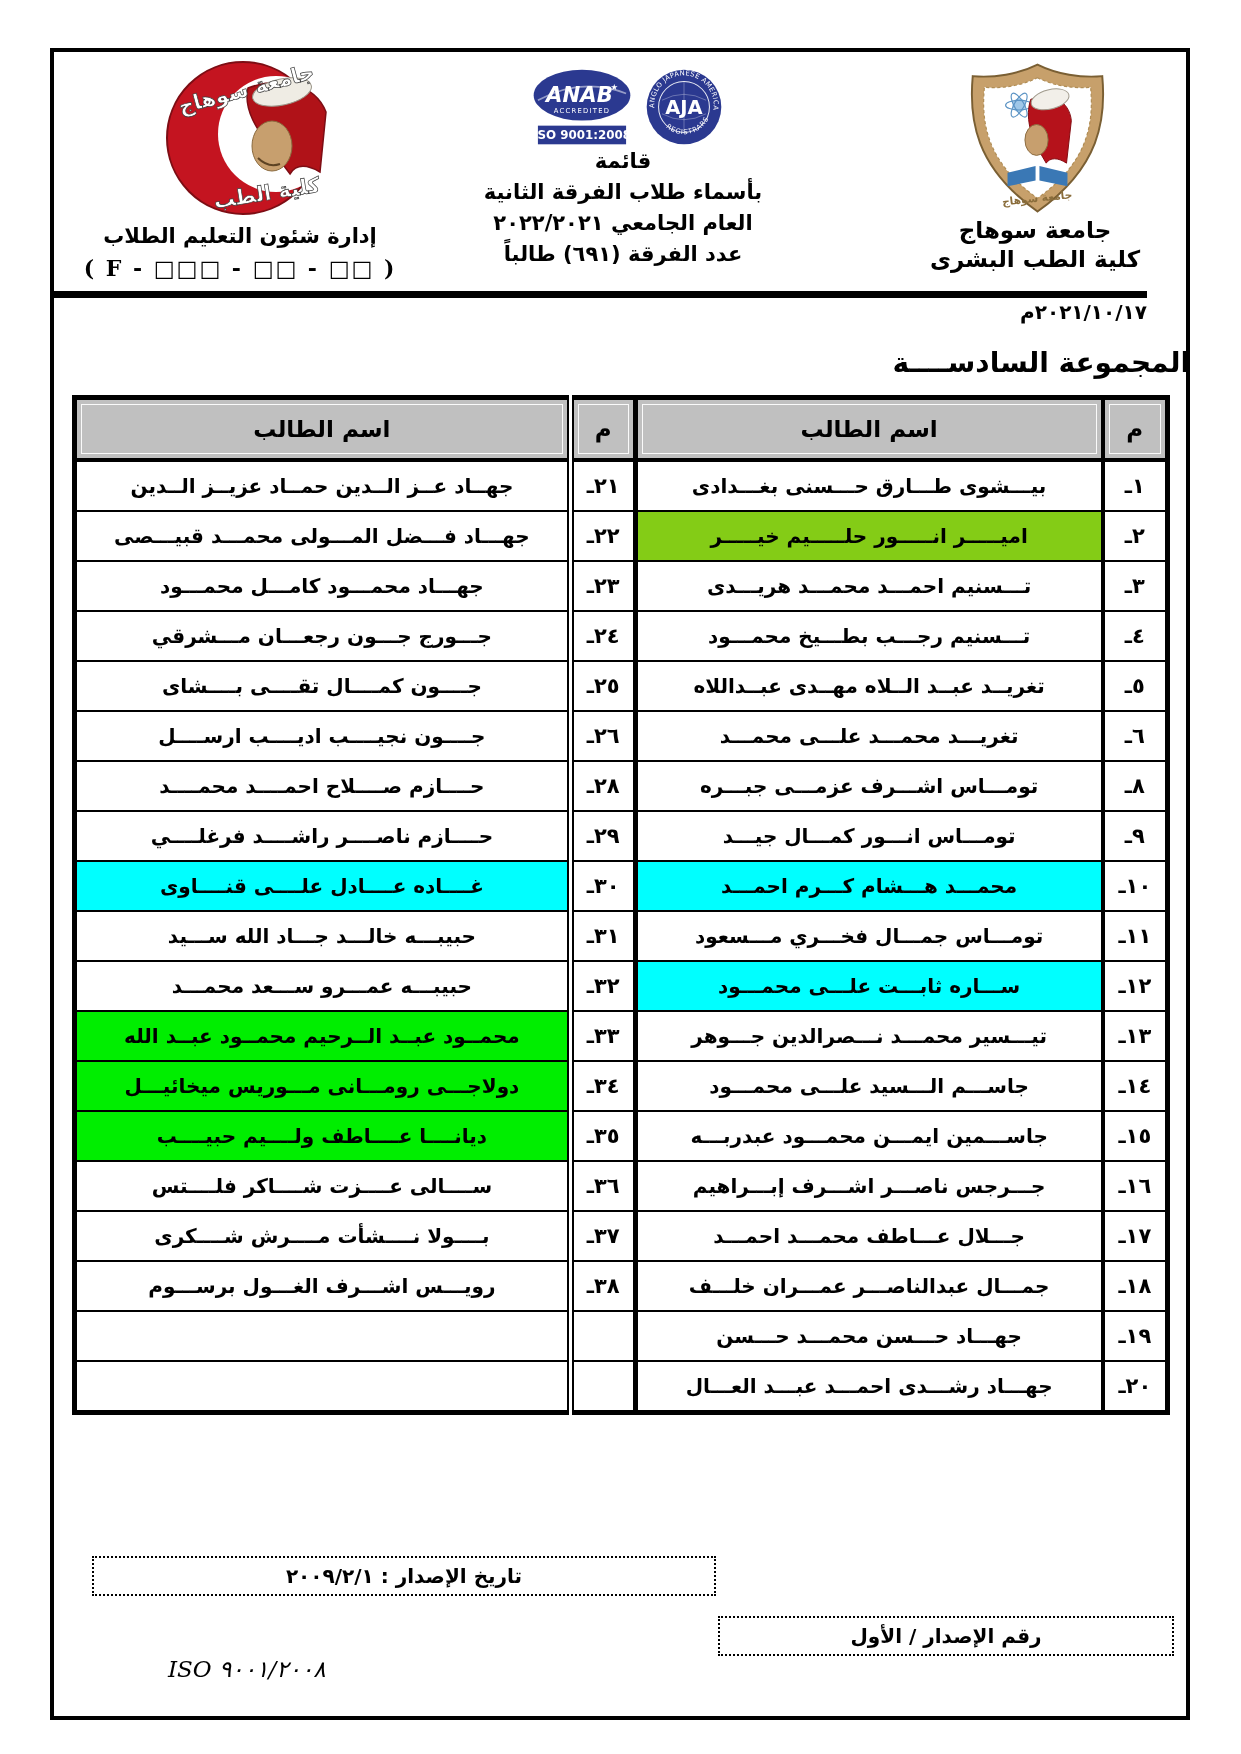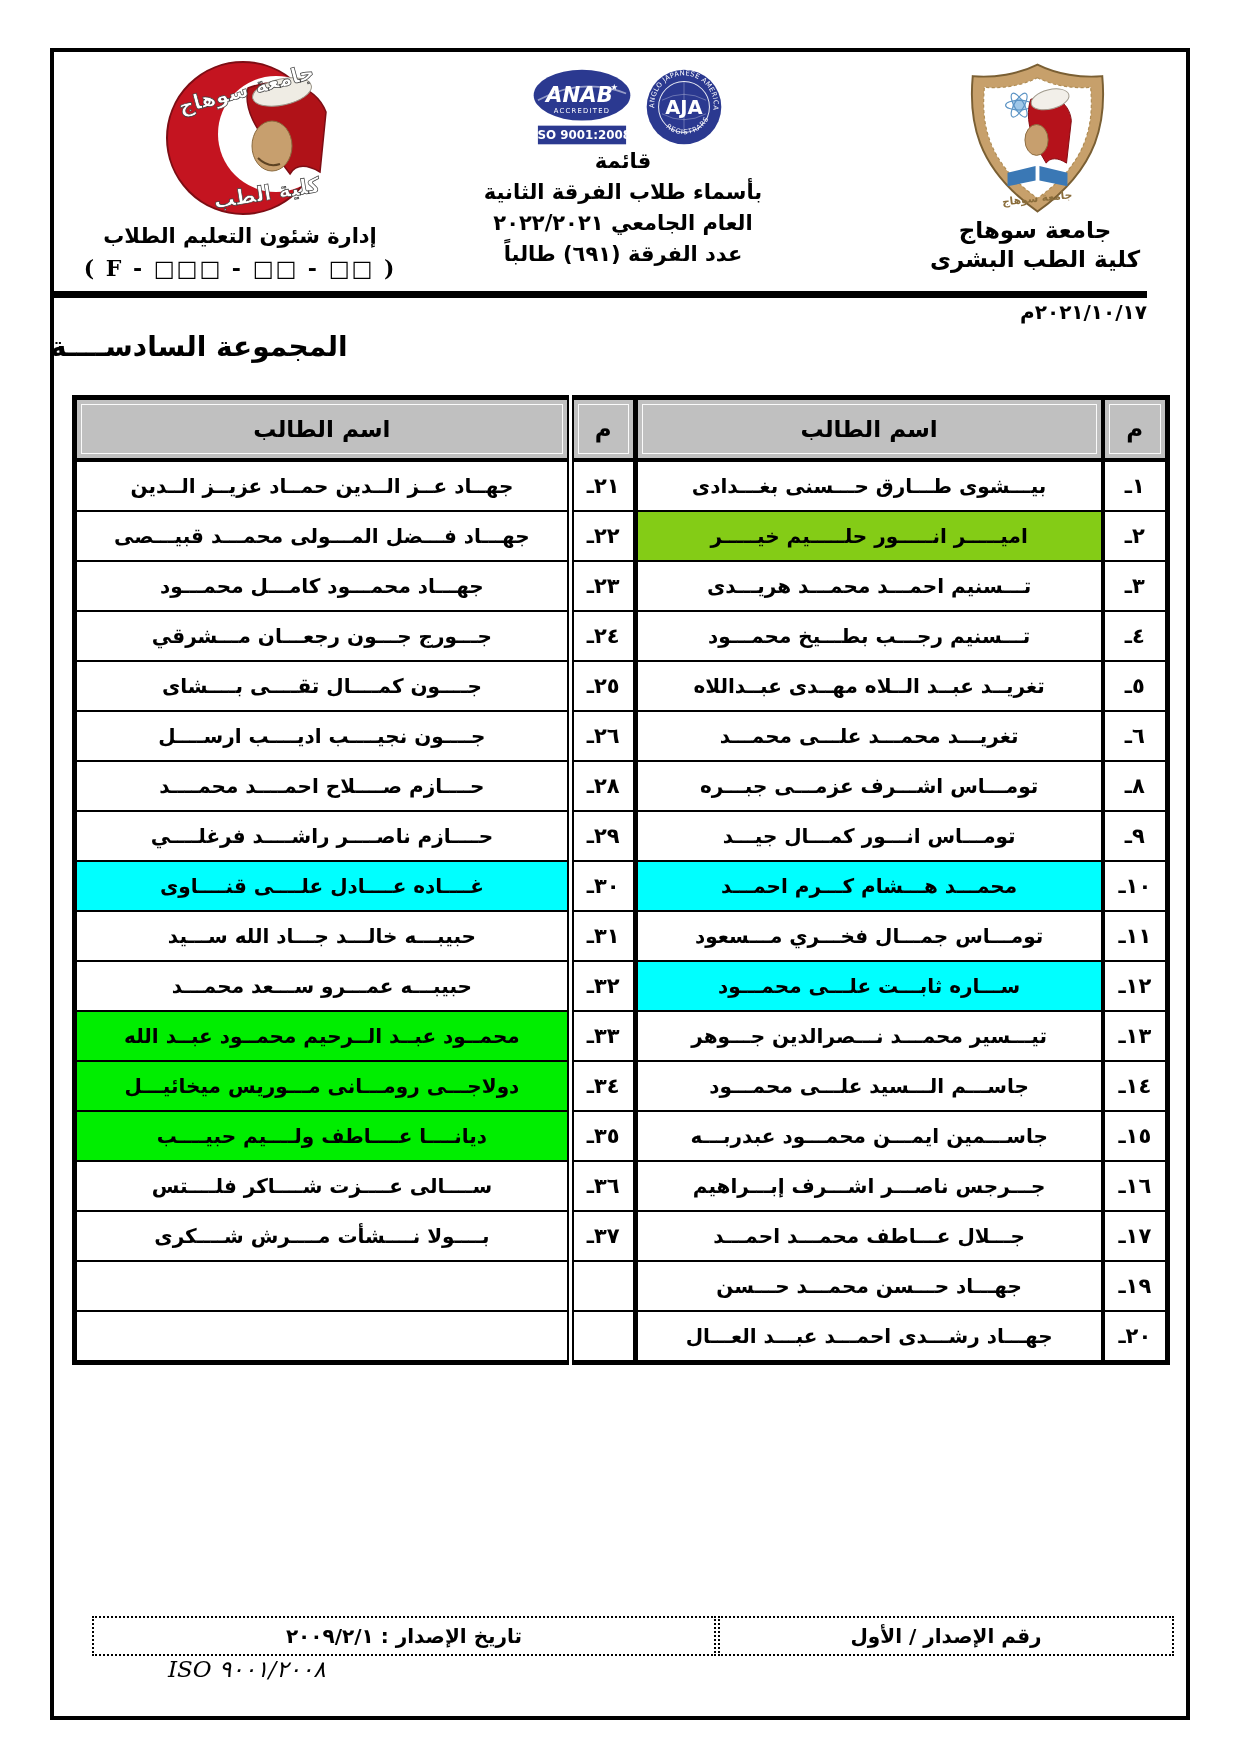--- a/index.html
+++ b/index.html
@@ -20,21 +20,21 @@
   .center-lines{position:absolute;left:448px;top:146px;width:350px;text-align:center;
                 direction:rtl;font-weight:bold;font-size:21px;line-height:31px;}
 
   .right-block{position:absolute;left:900px;top:216px;width:270px;text-align:center;
                direction:rtl;font-weight:bold;font-size:23px;line-height:29px;}
   .shield-svg{position:absolute;left:965px;top:60px;}
 
   .divider{position:absolute;left:54px;top:291px;width:1093px;height:7px;background:#000;}
   .doc-date{position:absolute;right:94px;top:300px;direction:rtl;font-weight:bold;font-size:20px;}
 
-  .group-title{position:absolute;left:50px;top:330px;width:1140px;text-align:left;
+  .group-title{position:absolute;left:50px;top:346px;width:1140px;text-align:right;
                direction:rtl;font-weight:bold;font-size:28px;}
 
   
   .table-wrap{position:absolute;left:72px;top:395px;}
   table.students{border-collapse:collapse;table-layout:fixed;width:1098px;direction:ltr;
                  border:5px solid #000;background:#fff;}
   table.students th,table.students td{border:2px solid #000;}
   table.students thead th{height:56px;background:#c0c0c0;font-weight:bold;font-size:23px;
                           direction:rtl;text-align:center;position:relative;border-bottom:4px solid #000;}
   table.students thead th::after{content:"";position:absolute;inset:4px;border:1px solid #fafafa;pointer-events:none;}
@@ -42,21 +42,21 @@
                           white-space:nowrap;overflow:hidden;}
   td.name-cell{font-size:20px;padding:0 6px;}
   td.serial-cell{font-size:21px;}
   .serial-left{border-left:7px double #000 !important;border-right:5px solid #000 !important;}
   .serial-right{border-left:4px solid #000 !important;}
 
   
   .issue-no-box{position:absolute;left:718px;top:1616px;width:452px;height:36px;
                 border:2px dotted #000;text-align:center;direction:rtl;
                 font-weight:bold;font-size:20px;line-height:36px;}
-  .issue-date-box{position:absolute;left:92px;top:1616px;width:620px;height:36px;
+  .issue-date-box{position:absolute;left:92px;top:1556px;width:620px;height:36px;
                   border:2px dotted #000;text-align:center;direction:rtl;
                   font-weight:bold;font-size:20px;line-height:36px;}
   .iso-line{position:absolute;left:168px;top:1656px;direction:ltr;
             font-family:"DejaVu Serif",serif;font-style:italic;font-size:23px;}
 </style>
 </head>
 <body>
 
 <div class="page" dir="rtl">
   <div class="frame"></div>
@@ -246,20 +246,26 @@
             <td class="name-cell">جـــرجس ناصـــر اشـــرف إبـــراهيم</td>
             <td class="serial-cell serial-right">١٦ـ</td>
           </tr>
           <tr>
             <td class="name-cell">بــــولا نــــشأت مــــرش شــــكرى</td>
             <td class="serial-cell serial-left">٣٧ـ</td>
             <td class="name-cell">جـــلال عـــاطف محمـــد احمـــد</td>
             <td class="serial-cell serial-right">١٧ـ</td>
           </tr>
           <tr>
+            <td class="name-cell">رويـــس اشـــرف الغـــول برســـوم</td>
+            <td class="serial-cell serial-left">٣٨ـ</td>
+            <td class="name-cell">جمـــال عبدالناصـــر عمـــران خلـــف</td>
+            <td class="serial-cell serial-right">١٨ـ</td>
+          </tr>
+          <tr>
             <td class="name-cell"></td>
             <td class="serial-cell serial-left"></td>
             <td class="name-cell">جهـــاد حـــسن محمـــد حـــسن</td>
             <td class="serial-cell serial-right">١٩ـ</td>
           </tr>
           <tr>
             <td class="name-cell"></td>
             <td class="serial-cell serial-left"></td>
             <td class="name-cell">جهـــاد رشـــدى احمـــد عبـــد العـــال</td>
             <td class="serial-cell serial-right">٢٠ـ</td>

